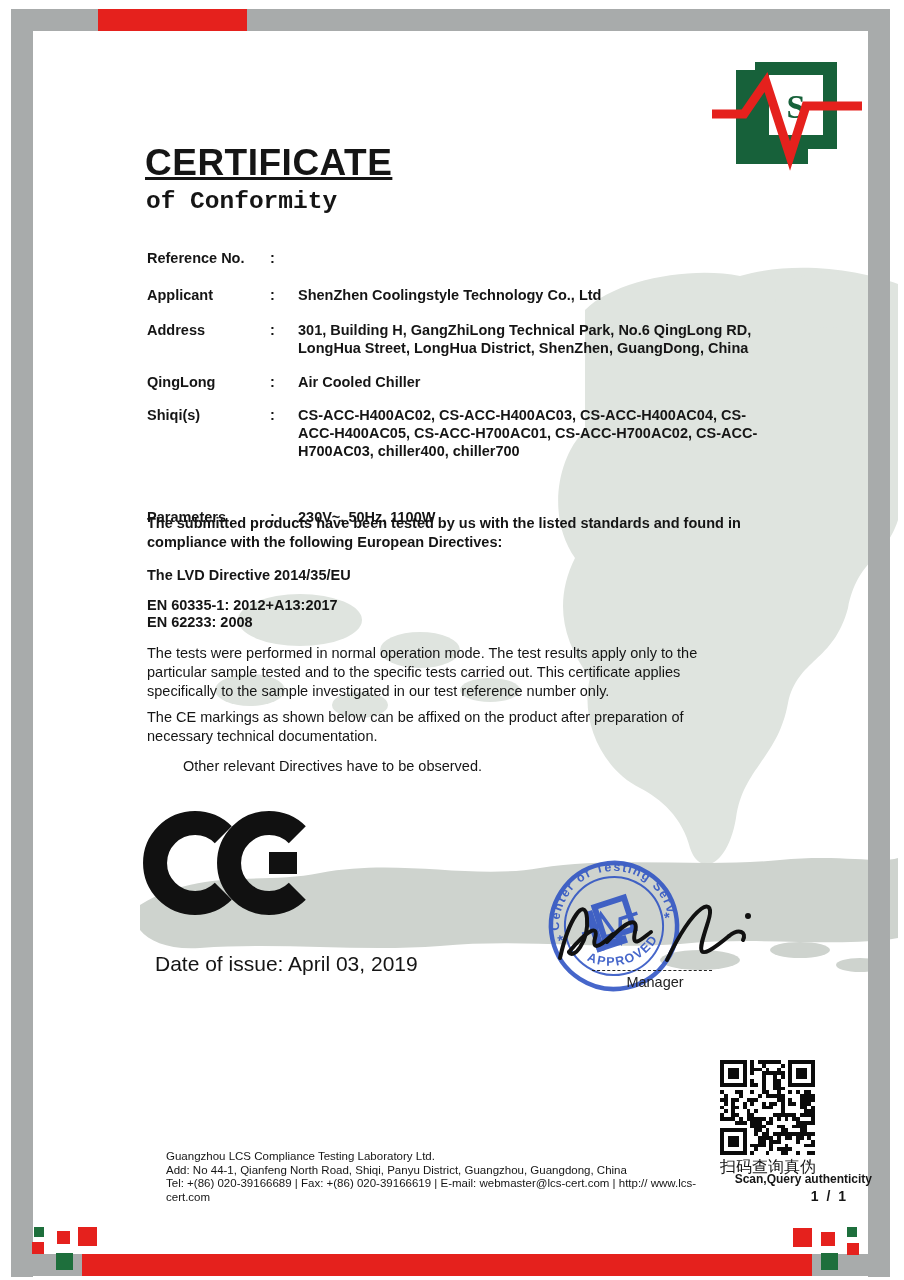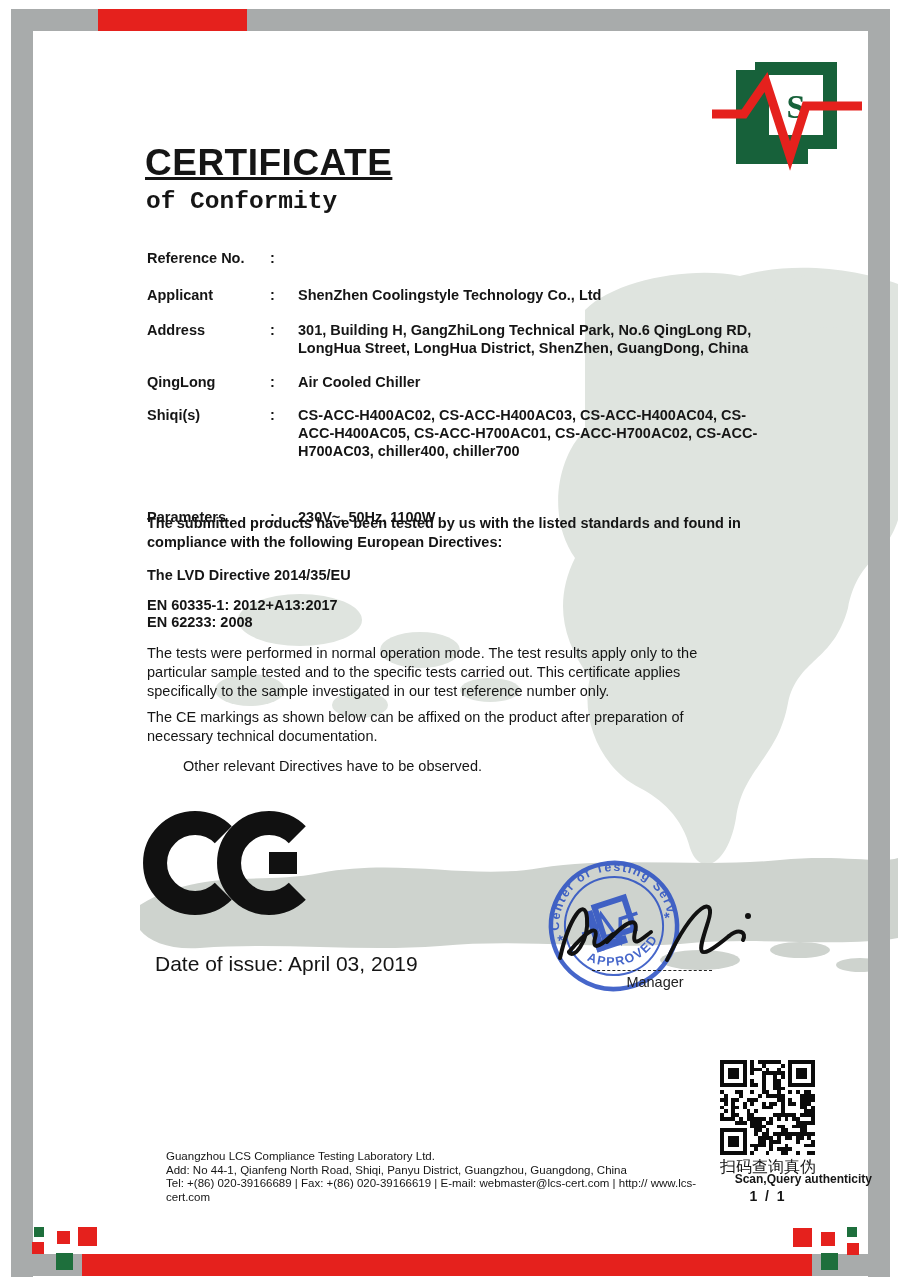--- a/index.html
+++ b/index.html
@@ -401,21 +401,21 @@
         <rect x="18" y="0" width="7" height="7"></rect>
         <rect x="19" y="1" width="5" height="5" fill="#fff"></rect>
         <rect x="20" y="2" width="3" height="3"></rect>
         <rect x="0" y="18" width="7" height="7"></rect>
         <rect x="1" y="19" width="5" height="5" fill="#fff"></rect>
         <rect x="2" y="20" width="3" height="3"></rect>
       </g>
     </svg>
   <div class="abs qr-caption-cn" style="left:688px;top:1157px;width:160px;text-align:center;">扫码查询真伪</div>
   <div class="abs qr-caption-en" style="left:712px;top:1172px;width:160px;text-align:right;">Scan,Query authenticity</div>
-  <div class="abs page-indicator" style="left:688px;top:1188px;width:160px;text-align:center;">1 / 1</div>
+  <div class="abs page-indicator" style="left:688px;top:1188px;width:160px;text-align:right;">1 / 1</div>
 
   <div class="abs footer-left" style="left:124px;top:1150px;width:560px;margin-left:42px;">
     <div>Guangzhou LCS Compliance Testing Laboratory Ltd.</div>
     <div>Add: No 44-1, Qianfeng North Road, Shiqi, Panyu District, Guangzhou, Guangdong, China</div>
     <div>Tel: +(86) 020-39166689  |  Fax: +(86) 020-39166619  |  E-mail: webmaster@lcs-cert.com  |  http:// www.lcs-cert.com</div>
   </div>
 
 </div>
 
 </body></html>

